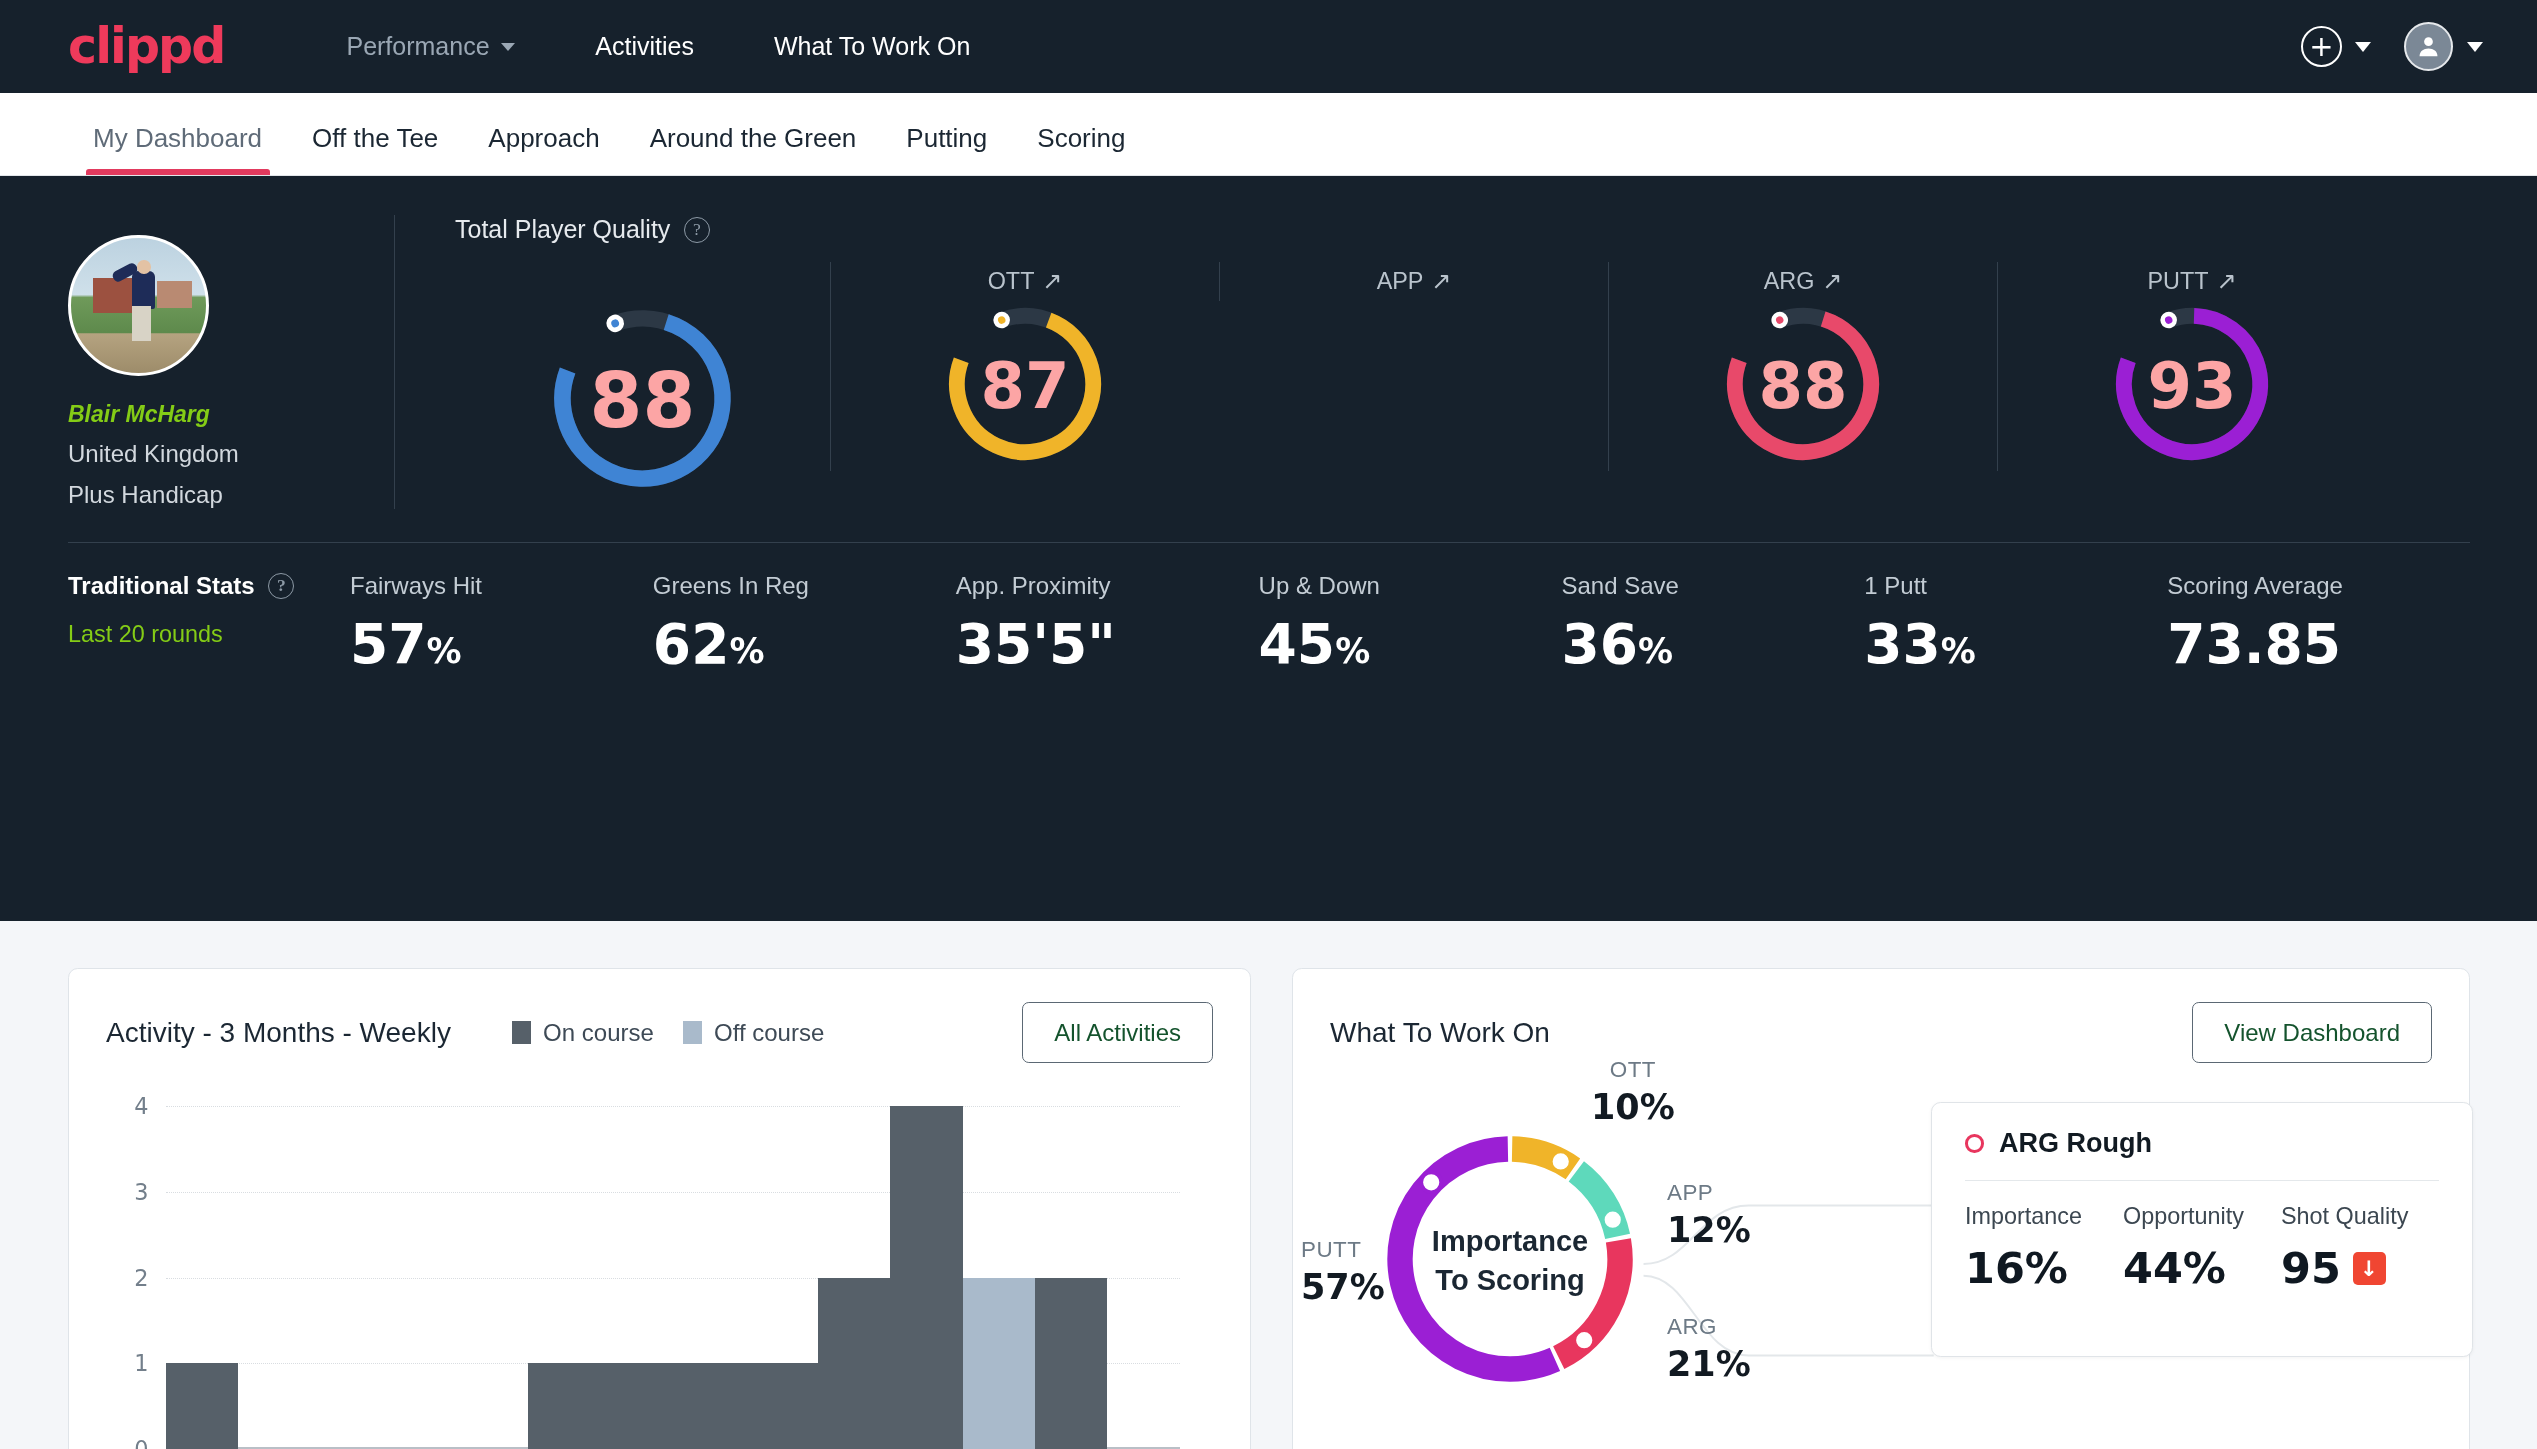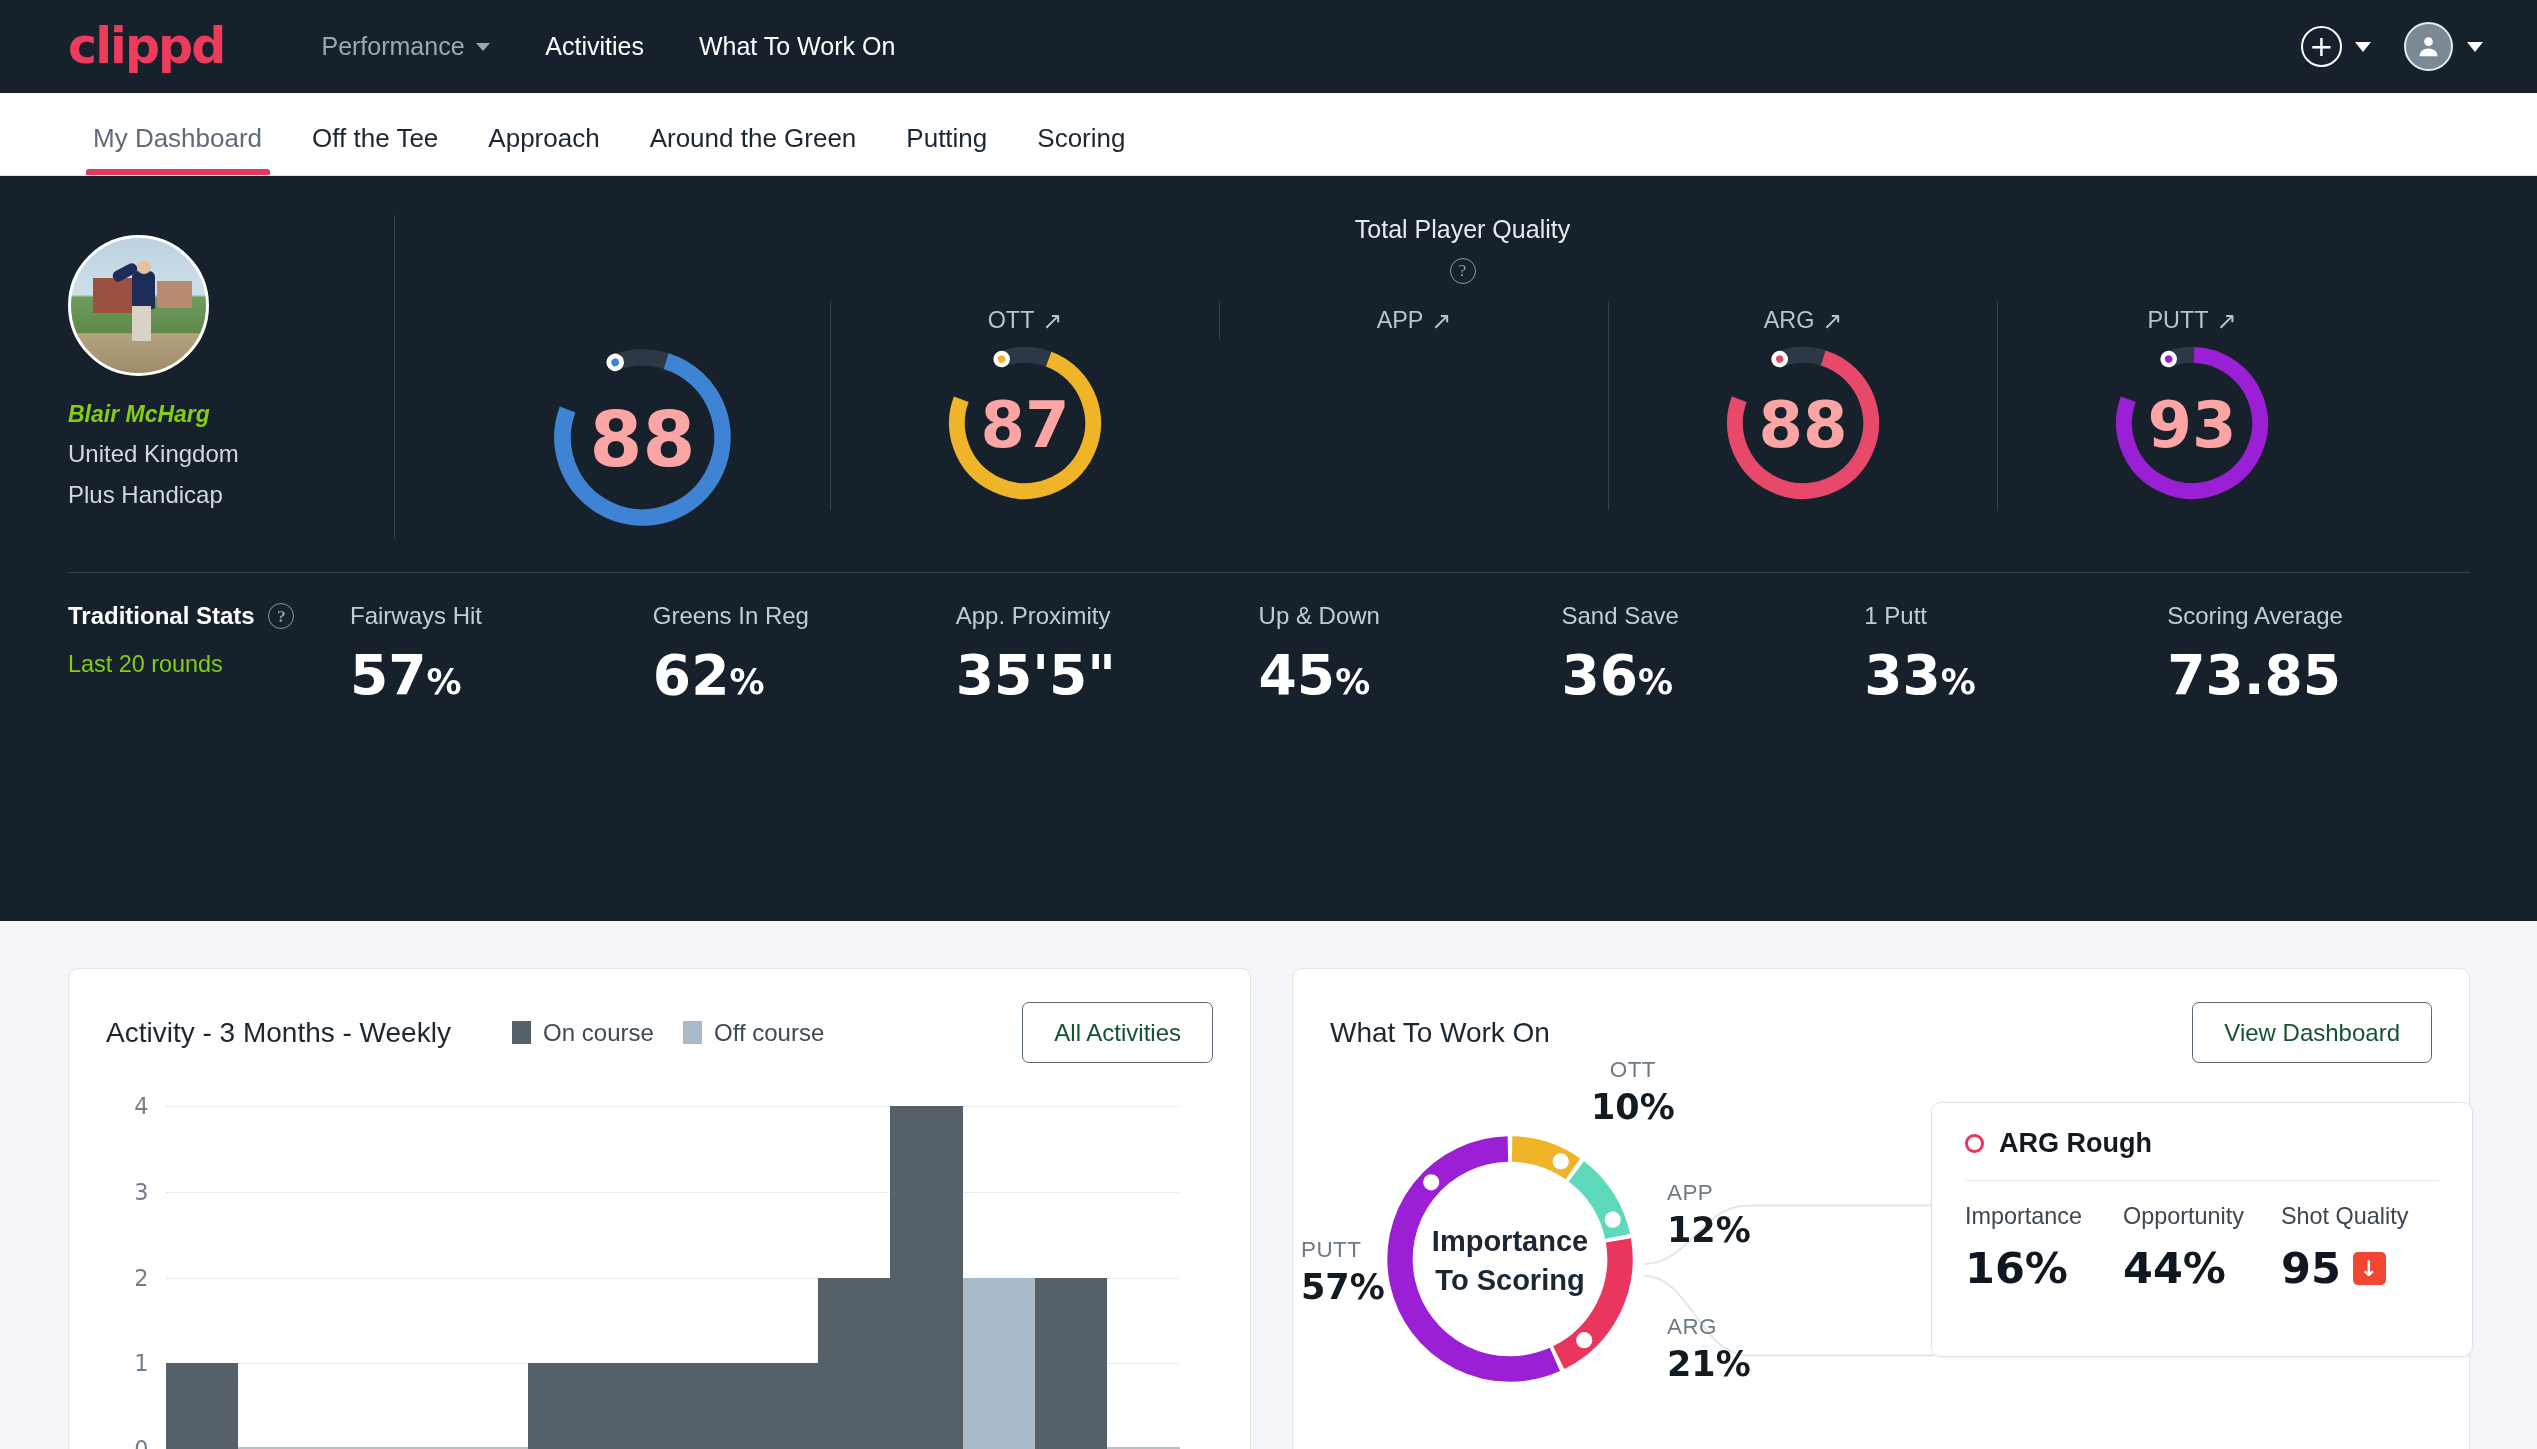--- a/index.html
+++ b/index.html
@@ -27,20 +27,21 @@
     margin-right: 97px;
     line-height: 1;
   }
   .navlinks { display: flex; align-items: center; gap: 55px; }
   .navlink {
     font-size: 25px;
     color: #ffffff;
     display: flex; align-items: center; gap: 11.7px;
     cursor: pointer;
     white-space: nowrap;
+    margin-left: 25px;
   }
   .navlink.muted { color: #9aa7b4; }
   .caret {
     width: 0; height: 0;
     border-left: 7.8px solid transparent;
     border-right: 7.8px solid transparent;
     border-top: 8.8px solid currentColor;
     display: inline-block;
   }
   .nav-right { margin-left: auto; display: flex; align-items: center; gap: 33px; }
@@ -138,21 +139,21 @@
     margin-top: 12.7px; font-size: 24px; color: #d2d8de; font-weight: normal;
   }
 
   .quality {
     flex: 1;
     border-left: 1px solid #33404d;
     padding-left: 60px;
   }
   .q-title {
     display: flex; align-items: center; gap: 13.6px;
-    font-size: 25px; color: #e6eaee; flex-direction: column;
+    font-size: 25px; color: #e6eaee;
   }
   .help-circ {
     width: 26px; height: 26px; border-radius: 50%;
     border: 1.9px solid #8d9aa6; color: #8d9aa6;
     font-size: 17.5px; display: flex; align-items: center; justify-content: center;
     cursor: pointer; font-family: "Liberation Serif", serif;
   }
   .gauges { display: flex; align-items: flex-start; margin-top: 17.5px; }
   .gauge-cell {
     display: flex; flex-direction: column; align-items: center;

